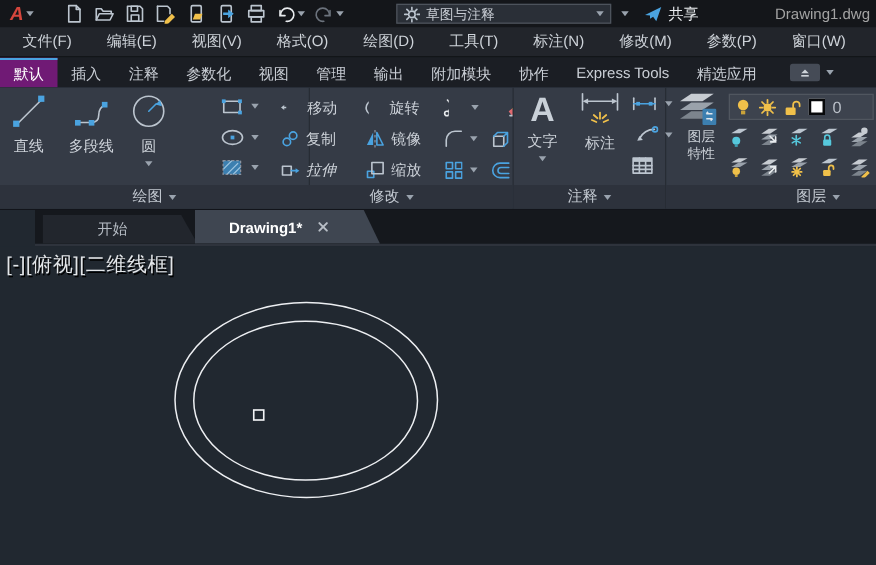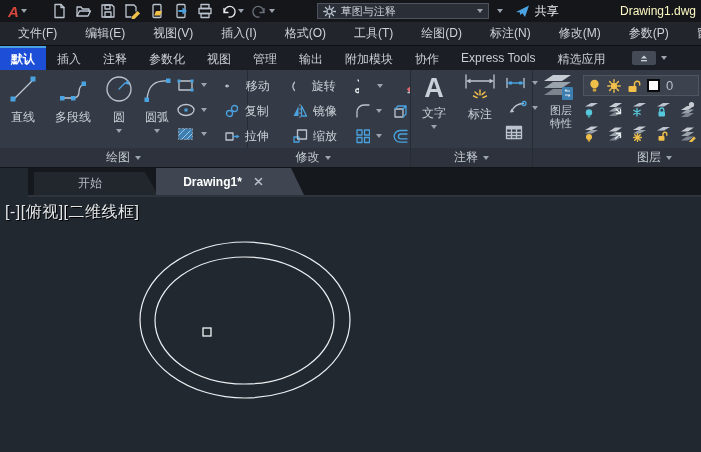--- a/index.html
+++ b/index.html
@@ -14,33 +14,33 @@
   .caret { width:0; height:0; border-left:3px solid transparent; border-right:3px solid transparent;
     border-top:4px solid #9aa3ae; display:inline-block; }
   .qat { display:flex; align-items:center; gap:8px; margin-left:24px; }
   .qbtn { display:flex; align-items:center; gap:2px; }
   .wsbox { margin-left:42px; height:16px; width:172px; background:#2a2f37; border:1px solid #4d535c;
     display:flex; align-items:center; gap:5px; padding:0 5px; }
   .wsbox .wstext { font-size:11px; color:#c9ced5; flex:1; white-space:nowrap; }
   .tb-extra { display:flex; align-items:center; gap:8px; margin-left:8px; }
   .share { display:flex; align-items:center; gap:5px; margin-left:12px; }
   .share-label { font-size:12px; color:#e8ebee; }
-  .doc-title { position:absolute; left:620px; top:4px; font-size:12px; color:#fef9c3; white-space:nowrap; }
+  .doc-title { position:absolute; left:620px; top:4px; font-size:12px; color:#a3a3a3; white-space:nowrap; }
 
   
   #menubar { position:absolute; top:22px; left:0; width:701px; height:24px; background:#22252b;
     border-bottom:1px solid #0e1013; display:flex; align-items:center; padding-left:4px;
     overflow:hidden; white-space:nowrap; }
   .menu-item { font-size:12px; color:#ced3d9; padding:4px 14px; }
 
   
   #ribbontabs { position:absolute; top:46px; left:0; width:701px; height:24px; background:#1b1e24;
     display:flex; align-items:stretch; overflow:hidden; white-space:nowrap; }
   .rtab { font-size:12px; color:#c9ced5; padding:5px 11px 0; }
-  .rtab.active { background:#1d4ed8; color:#ffffff; box-shadow:inset 0 2px 0 #4aa3e0;font-weight:bold; }
+  .rtab.active { background:#701a75; color:#ffffff; box-shadow:inset 0 2px 0 #4aa3e0; }
   .rib-collapse { display:flex; align-items:center; gap:5px; margin-left:16px; }
   .collapse-box { width:24px; height:14px; background:#454b56; border-radius:2px;
     display:flex; align-items:center; justify-content:center; }
 
   
   #ribbonbody { position:absolute; top:70px; left:0; width:701px; height:98px; background:#353b46;
     border-bottom:1px solid #12141a; overflow:hidden; }
   .panel { position:absolute; top:0; bottom:0; border-right:1px solid #272c34; }
   #p-draw   { left:0;   width:248px; }
   #p-modify { left:216px; width:195px; }
@@ -184,24 +184,23 @@
       <span class="share-label">共享</span>
     </div>
 
     <span class="doc-title">Drawing1.dwg</span>
   </div>
 
   <div id="menubar">
     <span class="menu-item">文件(F)</span>
     <span class="menu-item">编辑(E)</span>
     <span class="menu-item">视图(V)</span>
-    <span class="menu-item">插入(I)</span>
     <span class="menu-item">格式(O)</span>
+    <span class="menu-item">绘图(D)</span>
     <span class="menu-item">工具(T)</span>
-    <span class="menu-item">绘图(D)</span>
     <span class="menu-item">标注(N)</span>
     <span class="menu-item">修改(M)</span>
     <span class="menu-item">参数(P)</span>
     <span class="menu-item">窗口(W)</span>
   </div>
 
   <div id="ribbontabs">
     <span class="rtab active">默认</span>
     <span class="rtab">插入</span>
     <span class="rtab">注释</span>
@@ -246,29 +245,20 @@
       </div>
       <div class="bigbtn" style="left:102px;width:34px;">
         <svg width="34" height="36">
             <circle class="sg" cx="17" cy="17" r="12"></circle>
             <line class="sb" x1="17" y1="17" x2="23" y2="11"></line>
             <path class="fb" d="M26 8l1.5 5-5-1.5Z"></path>
           </svg>
         <span class="lbl">圆</span>
         <span class="caret"></span>
       </div>
-      <div class="bigbtn" style="left:138px;width:38px;">
-        <svg width="34" height="36">
-            <path class="sg" d="M7 28C8 13 15 8 29 9"></path>
-            <rect class="fb" x="4.5" y="25.5" width="4.5" height="4.5"></rect>
-            <rect class="fb" x="26" y="6.5" width="4.5" height="4.5"></rect>
-          </svg>
-        <span class="lbl">圆弧</span>
-        <span class="caret"></span>
-      </div>
       <div class="smallrow" style="left:176px;top:7px;">
         <svg width="20" height="16">
             <rect class="sg" x="3" y="4" width="13" height="9"></rect>
             <rect class="fb" x="1.5" y="2.5" width="3" height="3"></rect>
             <rect class="fb" x="14.5" y="2.5" width="3" height="3"></rect>
             <rect class="fb" x="14.5" y="11.5" width="3" height="3"></rect>
           </svg>
         <span class="caret"></span>
       </div>
       <div class="smallrow" style="left:176px;top:32px;">
@@ -339,21 +329,21 @@
             <rect class="sg" x="3" y="6" width="8" height="8"></rect>
             <path class="sb" d="M3 6l3-3h8v8l-3 3M14 3l-3 3M14 11l-3 3"></path>
           </svg>
       </div>
       <div class="mrow" style="top:56px;">
         <svg width="16" height="16" style="margin-left:8px;">
             <rect class="sg" x="2" y="5" width="7" height="7"></rect>
             <line class="sb" x1="9" y1="8.5" x2="13" y2="8.5"></line>
             <path class="fb" d="M15.5 8.5l-3-2v4Z"></path>
           </svg>
-        <span class="mlabel" style="margin-left:5px;width:40px;">拉伸</span>
+        <span class="mlabel" style="margin-left:5px;width:40px;font-style:italic;">拉伸</span>
         <svg width="16" height="16" style="margin-left:8px;">
             <rect class="sb" x="2" y="9" width="5" height="5"></rect>
             <rect class="sg" x="5.5" y="2" width="9" height="9"></rect>
           </svg>
         <span class="mlabel" style="margin-left:5px;width:36px;">缩放</span>
         <svg width="16" height="16" style="margin-left:6px;">
             <rect class="sb" x="2" y="2" width="5" height="5"></rect>
             <rect class="sb" x="9.5" y="2" width="5" height="5"></rect>
             <rect class="sb" x="2" y="9.5" width="5" height="5"></rect>
             <rect class="sb" x="9.5" y="9.5" width="5" height="5"></rect>

